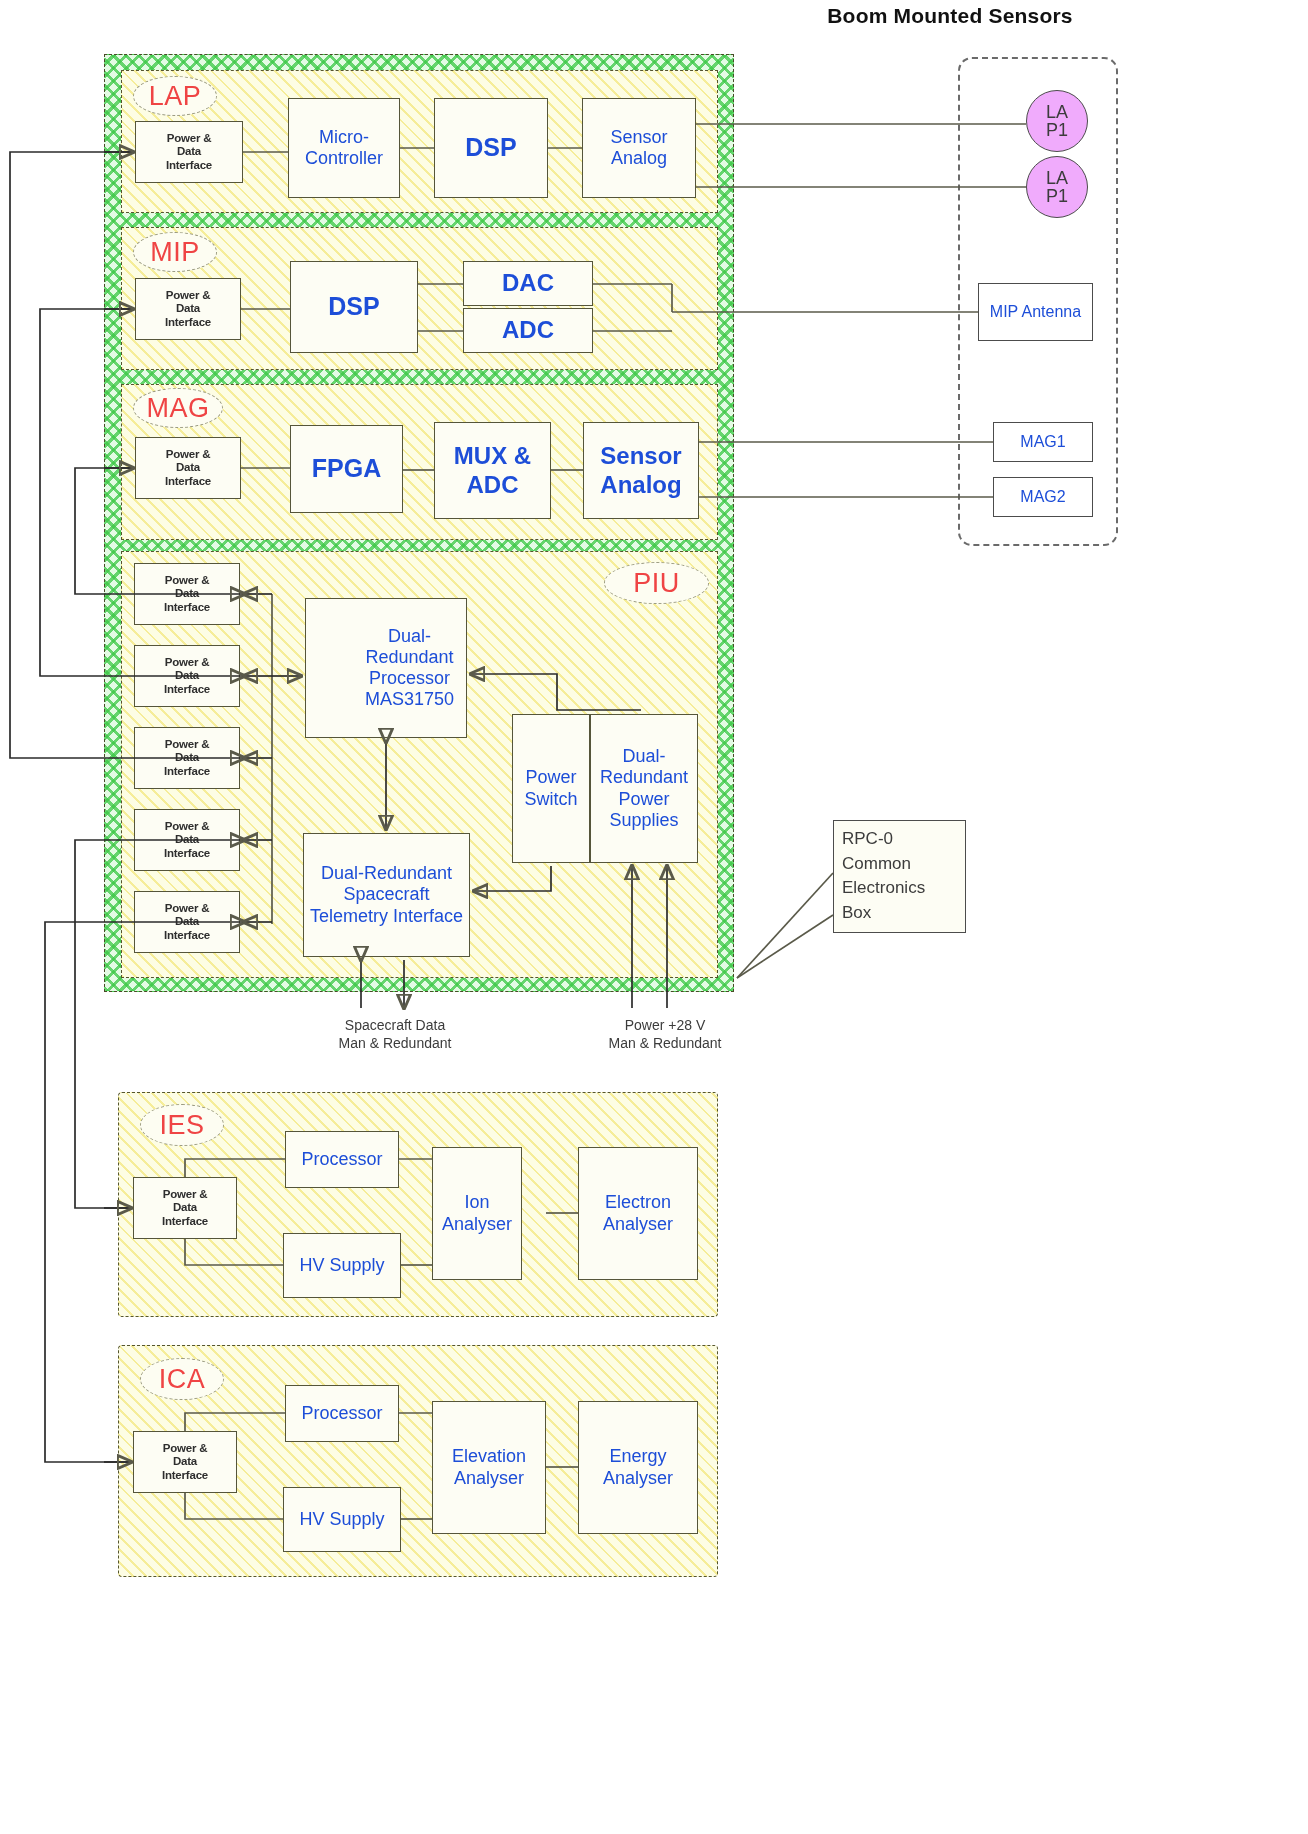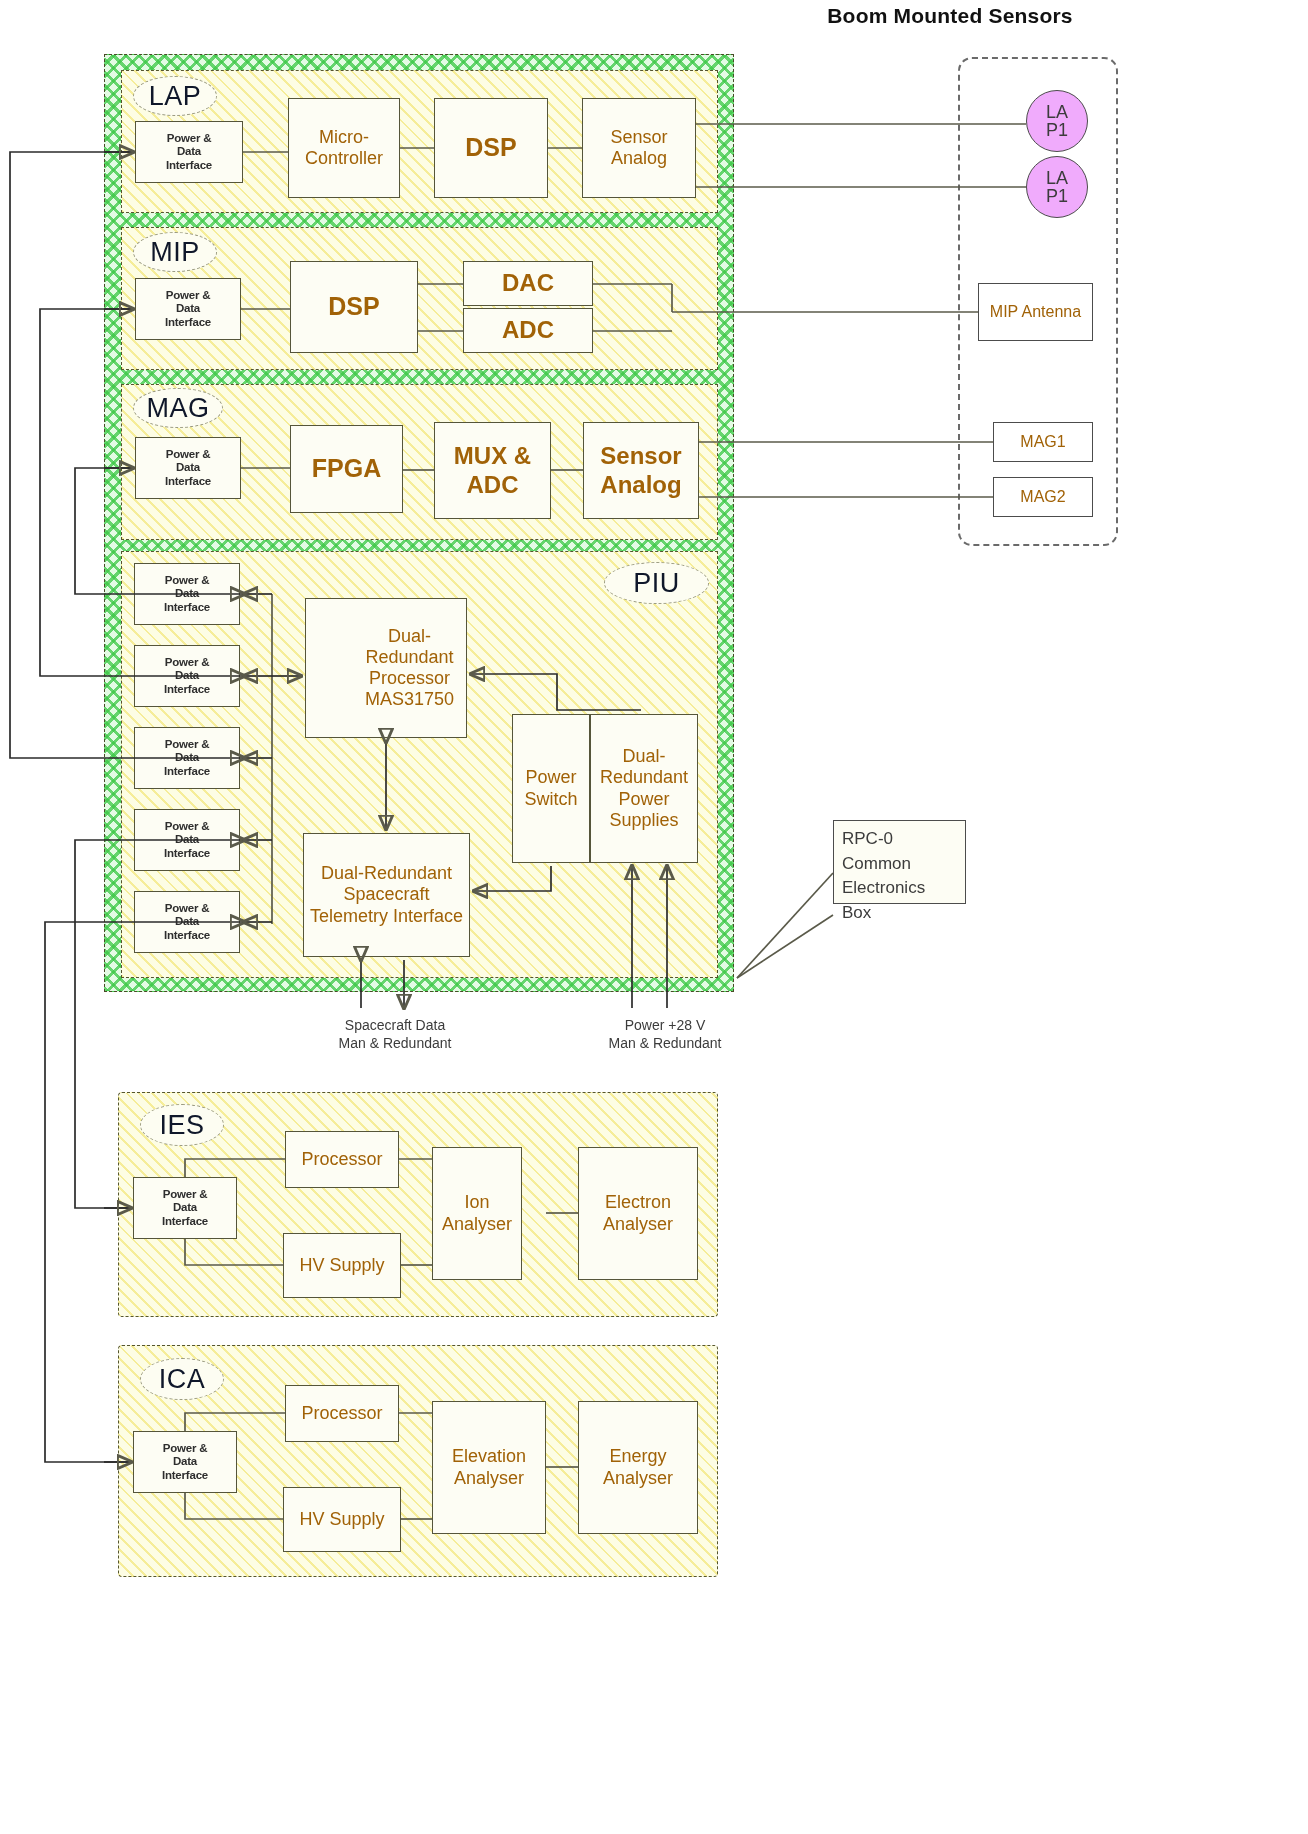--- a/index.html
+++ b/index.html
@@ -36,21 +36,21 @@
     box-sizing:border-box;
   }
 
   
   .box{
     border:1.4px solid #55553a;
     background:#fdfdf4;
     box-sizing:border-box;
     display:flex;align-items:center;justify-content:center;
     text-align:center;
-    color:#a16207;
+    color:#1d4ed8;
     line-height:1.18;
   }
 
   
   .pdi{
     font-size:11.5px;
     letter-spacing:-0.2px;
     font-weight:700;
     color:#2e2e2e;
     padding:2px;
@@ -61,21 +61,21 @@
   .lbl-md{font-size:18px;}
   .lbl-lg{font-size:24px;font-weight:700;}
   .lbl-xl{font-size:25px;font-weight:700;}
 
   
   .tag{
     border:1.6px dashed #9a9a80;
     border-radius:50%;
     background:#fdfdf2;
     display:flex;align-items:center;justify-content:center;
-    font-size:27px;color:#0f172a;
+    font-size:27px;color:#ef4444;
     letter-spacing:.5px;
     box-sizing:border-box;
   }
 
   
   .txt{font-size:14px;color:#3c3c3c;line-height:1.3;text-align:center;}
   .txt-left{font-size:17px;color:#3c3c3c;line-height:1.45;text-align:left;}
   .title{
     font-size:21px;font-weight:700;color:#111;letter-spacing:.2px;
   }
@@ -237,21 +237,21 @@
 </div>
 <div class="abs box lbl-md" style="left:590px;top:714px;width:108px;height:149px;">
   <div>
     <span>Dual-</span>
     <span>Redundant</span>
     <span>Power</span>
     <span>Supplies</span>
   </div>
 </div>
 
-<div class="abs box txt-left" style="left:833px;top:820px;width:133px;height:84px;border-color:#4c4c4c;justify-content:flex-start;align-items:flex-start;padding:6px 16px 0 8px;">
+<div class="abs box txt-left" style="left:833px;top:820px;width:133px;height:113px;border-color:#4c4c4c;justify-content:flex-start;align-items:flex-start;padding:6px 16px 0 8px;">
   <div>
     <div>RPC-0</div>
     <div>Common</div>
     <div>Electronics</div>
     <div>Box</div>
   </div>
 </div>
 
 <div class="abs txt" style="left:275px;top:1016px;width:240px;">
   <div>Spacecraft Data</div>

